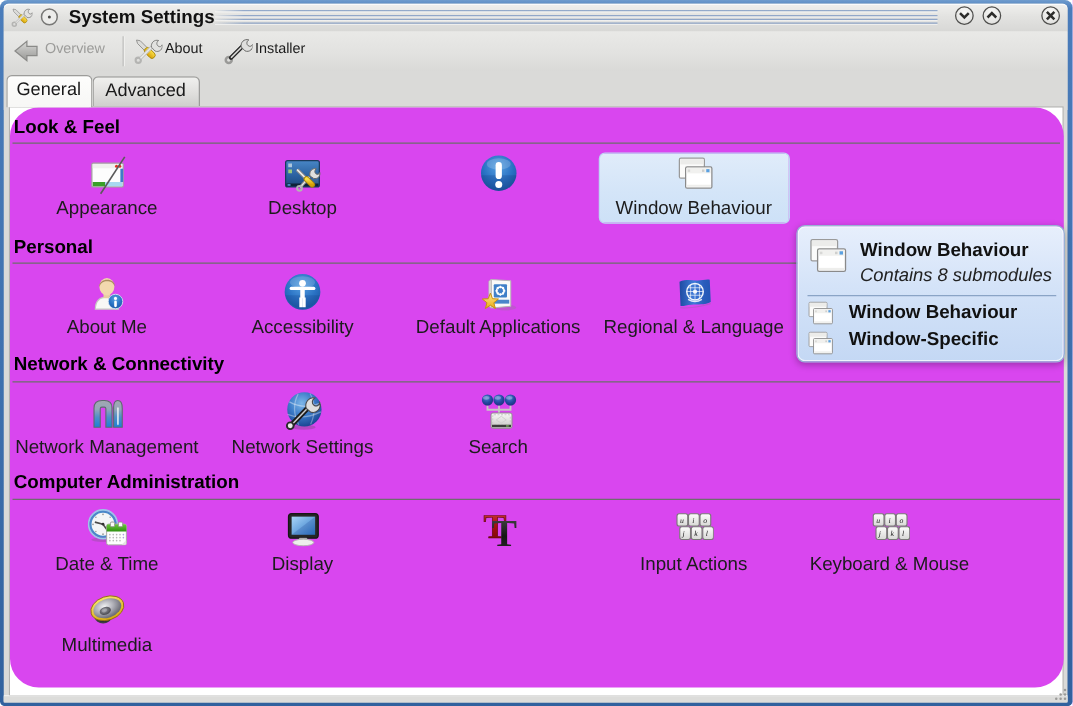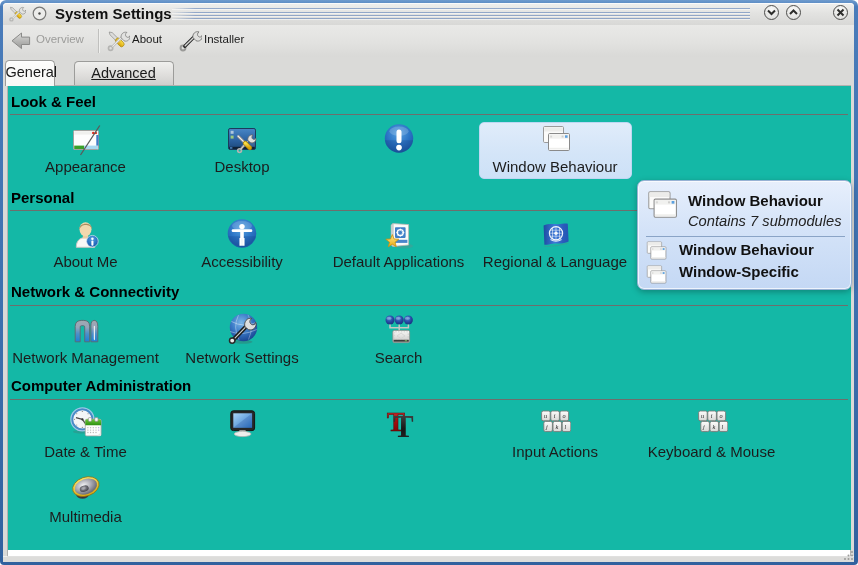--- a/index.html
+++ b/index.html
@@ -22,26 +22,26 @@
 #toolbar { position:absolute; left:0; top:22px; right:0; height:32px;
   background:linear-gradient(180deg,#e9e9e7 0%,#e2e2e0 55%,#d9d9d7 100%); }
 .tbtxt { position:absolute; top:8px; font-size:11.5px; color:#1a1a1a; }
 #search { position:absolute; left:561px; top:5px; width:287px; height:17px;
   border:1px solid #adadab; border-radius:3px; background:#fff;
   box-shadow: inset 0 1px 2px rgba(0,0,0,.12);
   font-size:11.5px; font-style:italic; color:#9a9a9a; padding-left:7px; line-height:15px; }
 #tabrow { position:absolute; left:0; top:54px; right:0; height:31px; background:#dadad8; }
 .tab { position:absolute; top:5px; height:26px; border:1px solid #9c9c9a; border-bottom:none;
   border-radius:4.5px 4.5px 0 0; font-size:14.5px; color:#1a1a1a; text-align:center; }
-#tab1 { left:1.5px; top:2.5px; width:50px; background:linear-gradient(180deg,#fdfdfc,#f7f7f5);
+#tab1 { left:1.5px; top:2.5px; width:69px; background:linear-gradient(180deg,#fdfdfc,#f7f7f5);
   z-index:3; height:26.5px; box-shadow: inset 0 1px 0 #fff; }
-#tab2 { left:70.5px; width:100px; background:linear-gradient(180deg,#f0f0ee 0%,#dedddb 60%,#cfcfcd 100%); height:24px; top:4px;text-decoration:underline;}
+#tab2 { left:70.5px; width:86px; background:linear-gradient(180deg,#f0f0ee 0%,#dedddb 60%,#cfcfcd 100%); height:24px; top:4px;}
 #pane { position:absolute; left:4px; top:82px; width:844px; height:472px;
   border:1px solid #b2b2b0; background:#fff; }
-#content { position:absolute; left:5px; top:83px; width:843px; height:464px; background:#14b8a6; overflow:hidden; }
+#content { position:absolute; left:5px; top:83px; width:843px; height:464px; background:#d946ef; overflow:hidden;border-radius:23px; }
 .hdg { position:absolute; left:3px; font-size:15px; font-weight:bold; color:#000; white-space:nowrap; }
 .rule { position:absolute; left:2px; width:838px; height:1px; background:#6e6e6c; }
 .lbl { position:absolute; width:155px; font-size:15px; color:#1c1c1c; text-align:center; white-space:nowrap; }
 .icon { position:absolute; width:32px; height:32px; }
 #hilite { position:absolute; left:471px; top:36px; width:153px; height:57px;
   border:1px solid #bed7f3; border-radius:5px;
   background:linear-gradient(180deg,#e0ecfa 0%,#d4e5f8 55%,#cde1f7 100%); }
 #statusbar { position:absolute; left:0; right:0; bottom:0; height:5px; background:#dcdcda; box-shadow:0 -1px 0 rgba(255,255,255,.6); }
 #tooltip { position:absolute; left:634px; top:177px; width:215px; height:110px;
   border:1px solid #97b2d4; border-radius:7px;
@@ -441,20 +441,21 @@
     <div class="lbl" style="left:0px;top:72px">Appearance</div>
     <div class="lbl" style="left:469.5px;top:72px">Window Behaviour</div>
     <div class="lbl" style="left:0px;top:167px">About Me</div>
     <div class="lbl" style="left:156.5px;top:167px">Accessibility</div>
     <div class="lbl" style="left:313px;top:167px">Default Applications</div>
     <div class="lbl" style="left:469.5px;top:167px">Regional &amp; Language</div>
     <div class="lbl" style="left:0px;top:262.5px">Network Management</div>
     <div class="lbl" style="left:156.5px;top:262.5px">Network Settings</div>
     <div class="lbl" style="left:313px;top:262.5px">Search</div>
     <div class="lbl" style="left:0px;top:356.5px">Date &amp; Time</div>
+    <div class="lbl" style="left:156.5px;top:356.5px">Display</div>
     <div class="lbl" style="left:469.5px;top:356.5px">Input Actions</div>
     <div class="lbl" style="left:626px;top:356.5px">Keyboard &amp; Mouse</div>
     <div class="lbl" style="left:0px;top:421.5px">Multimedia</div>
   </div>
   <div id="statusbar"></div>
   <svg class="abs" style="right:0px;bottom:2px" width="10" height="10" viewBox="0 0 10 10">
         <circle cx="8" cy="2" r="1" fill="#9a9a98"></circle>
         <circle cx="8" cy="5.5" r="1" fill="#9a9a98"></circle>
         <circle cx="4.5" cy="5.5" r="1" fill="#9a9a98"></circle>
         <circle cx="8" cy="9" r="1" fill="#9a9a98"></circle>
@@ -466,21 +467,21 @@
           <rect x="4.5" y="2.5" width="20" height="16" rx="1.2" fill="#fbfbfa" stroke="#9a9a9a" stroke-width="1"></rect>
 <rect x="5.3" y="3.3" width="18.4" height="4.2" fill="#ececea"></rect>
 <rect x="9.5" y="9.5" width="21" height="17" rx="1.2" fill="#ffffff" stroke="#8a8a8a" stroke-width="1"></rect>
 <rect x="10.3" y="10.3" width="19.4" height="4.4" fill="#f1f1ef"></rect>
 <rect x="26" y="11.3" width="2.6" height="2.5" fill="#5aa0e0"></rect>
 <rect x="22.6" y="11.6" width="1.9" height="1.9" fill="#cfcfcd"></rect>
 <rect x="11.2" y="11.6" width="1.9" height="1.9" fill="#d8d8d6"></rect>
 <rect x="10.3" y="23.8" width="19.4" height="1.6" fill="#eeeeec"></rect>
         </svg>
     <div class="ttl" style="left:50px;top:11px">Window Behaviour</div>
-    <div class="abs" style="left:50px;top:31.5px;font-size:14.7px;font-style:italic;color:#222;white-space:nowrap">Contains 7 submodules</div>
+    <div class="abs" style="left:50px;top:31.5px;font-size:14.7px;font-style:italic;color:#222;white-space:nowrap">Contains 8 submodules</div>
     <div class="abs" style="left:8px;top:55px;width:199px;height:1px;background:#8aa4c6"></div>
     <svg class="abs" style="left:6px;top:59px" width="23" height="23" viewBox="0 0 32 32">
           <rect x="4.5" y="2.5" width="20" height="16" rx="1.2" fill="#fbfbfa" stroke="#9a9a9a" stroke-width="1"></rect>
 <rect x="5.3" y="3.3" width="18.4" height="4.2" fill="#ececea"></rect>
 <rect x="9.5" y="9.5" width="21" height="17" rx="1.2" fill="#ffffff" stroke="#8a8a8a" stroke-width="1"></rect>
 <rect x="10.3" y="10.3" width="19.4" height="4.4" fill="#f1f1ef"></rect>
 <rect x="26" y="11.3" width="2.6" height="2.5" fill="#5aa0e0"></rect>
 <rect x="22.6" y="11.6" width="1.9" height="1.9" fill="#cfcfcd"></rect>
 <rect x="11.2" y="11.6" width="1.9" height="1.9" fill="#d8d8d6"></rect>
 <rect x="10.3" y="23.8" width="19.4" height="1.6" fill="#eeeeec"></rect>

